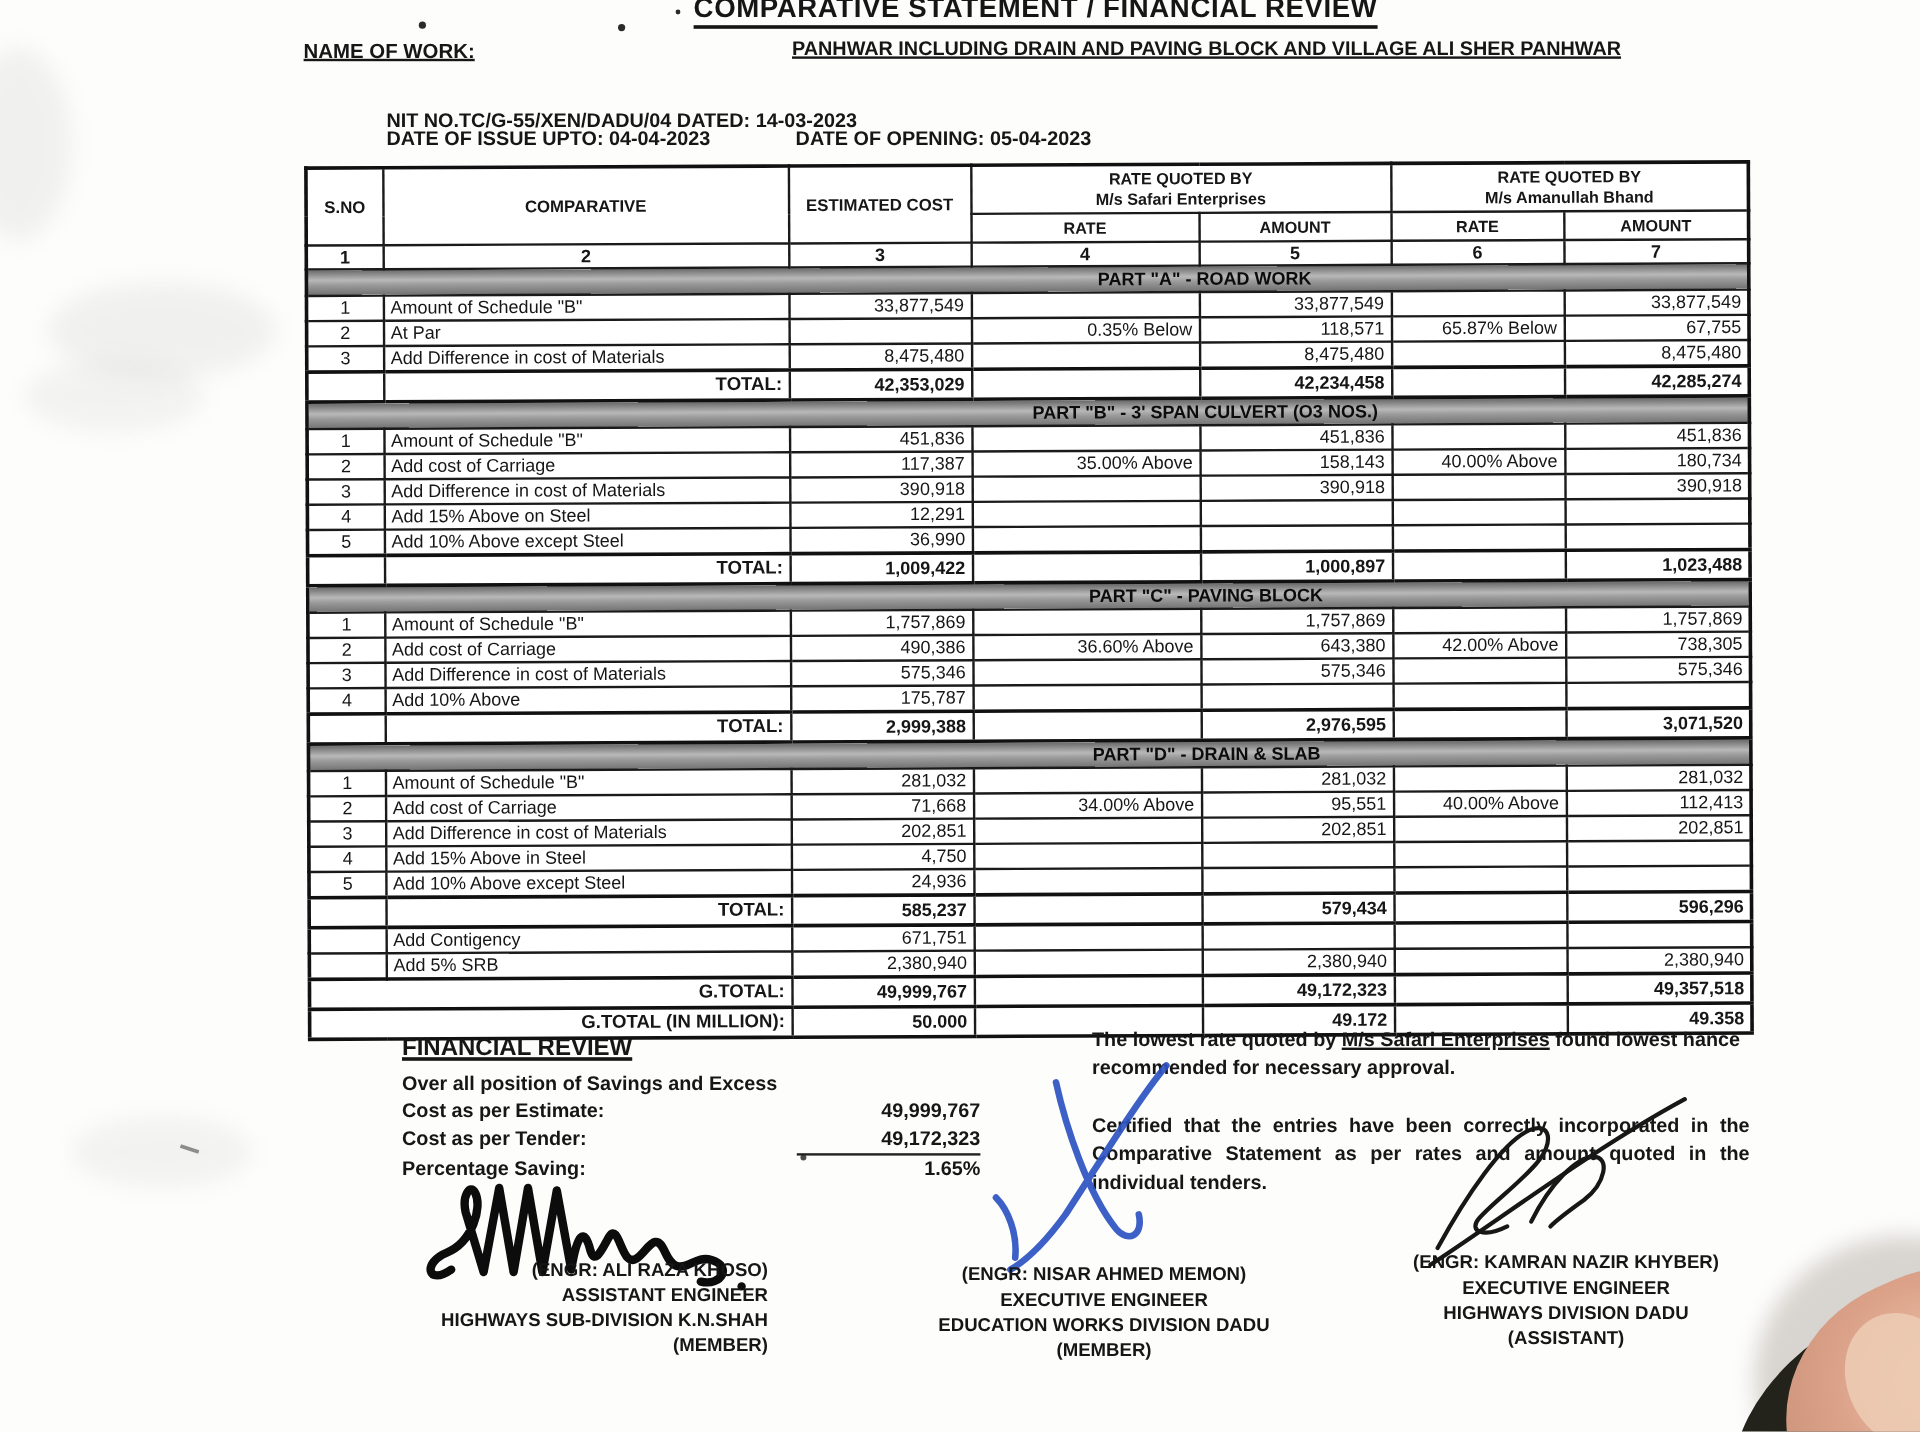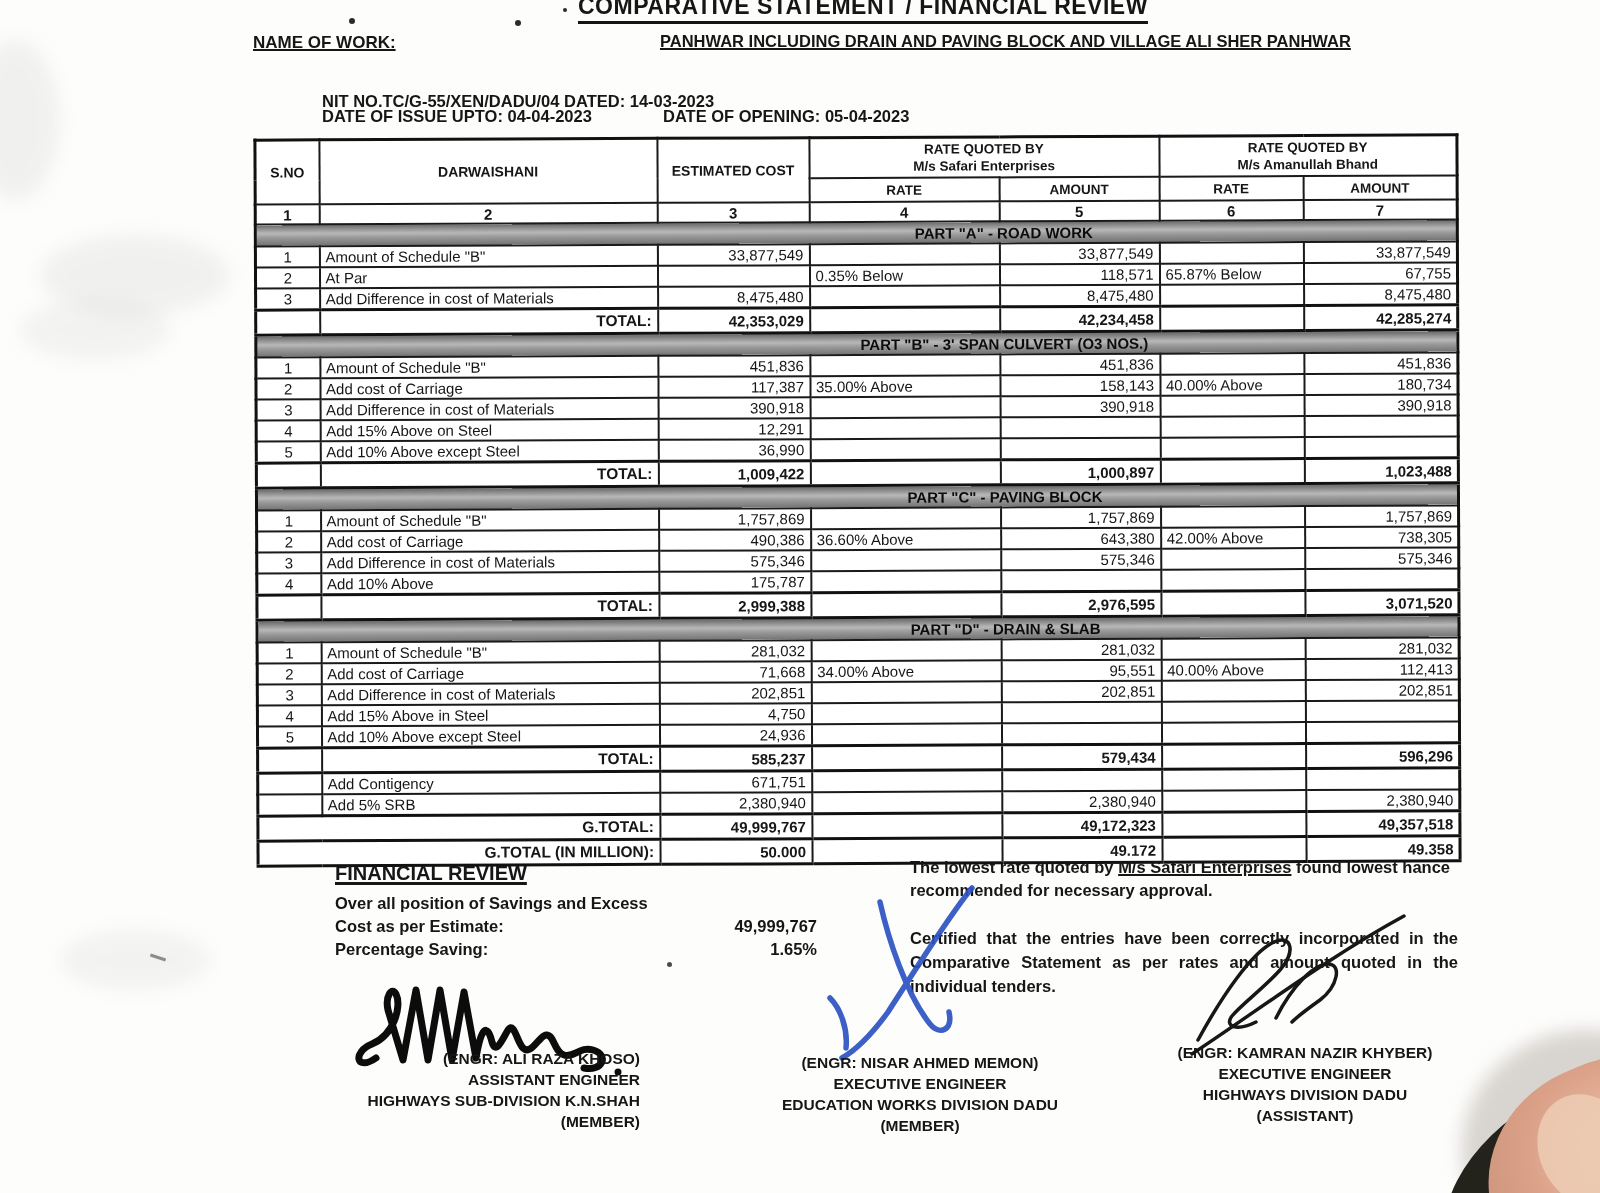--- a/index.html
+++ b/index.html
@@ -33,21 +33,21 @@
   .h3 th{height:18px;font-size:15px;}
   .banner-row td{
     height:20px;font-weight:700;text-align:center;padding-left:300px;
     background:linear-gradient(180deg,#6e6e6e 0%,#b9b9b9 40%,#9b9b9b 60%,#737373 100%);
     color:#0c0c0c;font-size:15px;
   }
   .data-row td{height:19px;}
   .c-sno{text-align:center;}
   .c-desc{text-align:left;}
   .c-num{text-align:right;}
-  .c-rate{text-align:left;}
+  .c-rate{text-align:right;}
   .total-row td{height:22px;border-top:3px solid #111;border-bottom:3px solid #111;font-weight:700;}
   .t-label{text-align:right;font-size:15.5px;}
   .gtotal-row td{height:22px;font-weight:700;border-top:3px solid #111;border-bottom:3px solid #111;}
   .g-label{text-align:right;font-size:15.5px;}
   
   .fin{left:335px;top:862px;width:482px;}
   .fin-title{font-size:20px;font-weight:700;text-decoration:underline;text-decoration-thickness:2.5px;margin-bottom:6px;}
   .fin-sub{font-size:16.5px;font-weight:600;line-height:24px;}
   .fin-row{display:flex;font-size:16.5px;font-weight:600;line-height:23px;}
   .fin-value{margin-left:auto;text-align:right;}
@@ -104,21 +104,21 @@
         <col style="width:338px">
         <col style="width:152px">
       <col style="width:190px">
         <col style="width:160px">
         <col style="width:144px">
         <col style="width:154px">
     </colgroup>
     <thead>
       <tr class="h1">
         <th rowspan="2">S.NO</th>
-        <th rowspan="2">DARWAISHANI</th>
+        <th rowspan="2">COMPARATIVE</th>
         <th rowspan="2">ESTIMATED COST</th>
         <th colspan="2" class="grp">
           <div>RATE QUOTED BY</div>
           <div>M/s Safari Enterprises</div>
         </th>
         <th colspan="2" class="grp">
           <div>RATE QUOTED BY</div>
           <div>M/s Amanullah Bhand</div>
         </th>
       </tr>
@@ -378,20 +378,24 @@
   </table>
 </div>
 
 <div class="abs fin">
   <div class="fin-title">FINANCIAL REVIEW</div>
   <div class="fin-sub">Over all position of Savings and Excess</div>
   <div class="fin-row">
     <span class="fin-label">Cost as per Estimate:</span>
     <span class="fin-value">49,999,767</span>
   </div>
+  <div class="fin-row tender">
+    <span class="fin-label">Cost as per Tender:</span>
+    <span class="fin-value">49,172,323</span>
+  </div>
   <div class="fin-row">
     <span class="fin-label">Percentage Saving:</span>
     <span class="fin-value">1.65%</span>
   </div>
 </div>
 
 <div class="abs notes">
   <p class="note"><span>The lowest rate quoted by </span><span class="hl">M/s Safari Enterprises</span><span> found lowest hance recommended for necessary approval.</span></p>
   <p class="note justify">Certified that the entries have been correctly incorporated in the Comparative Statement as per rates and amount quoted in the individual tenders.</p>
 </div>

